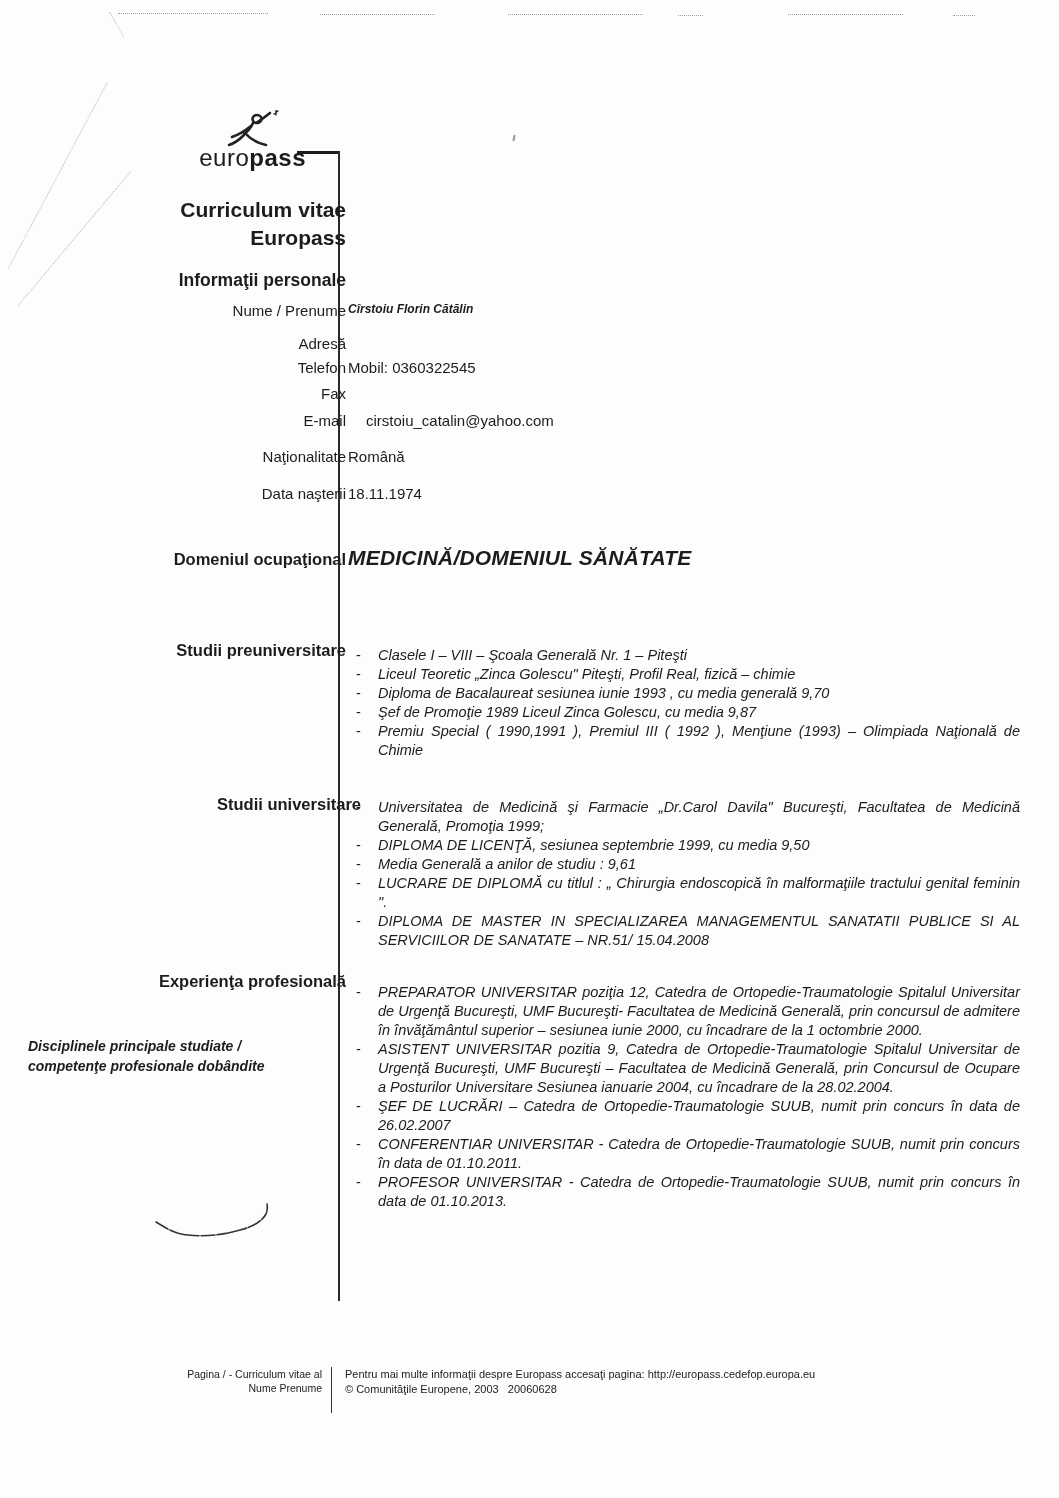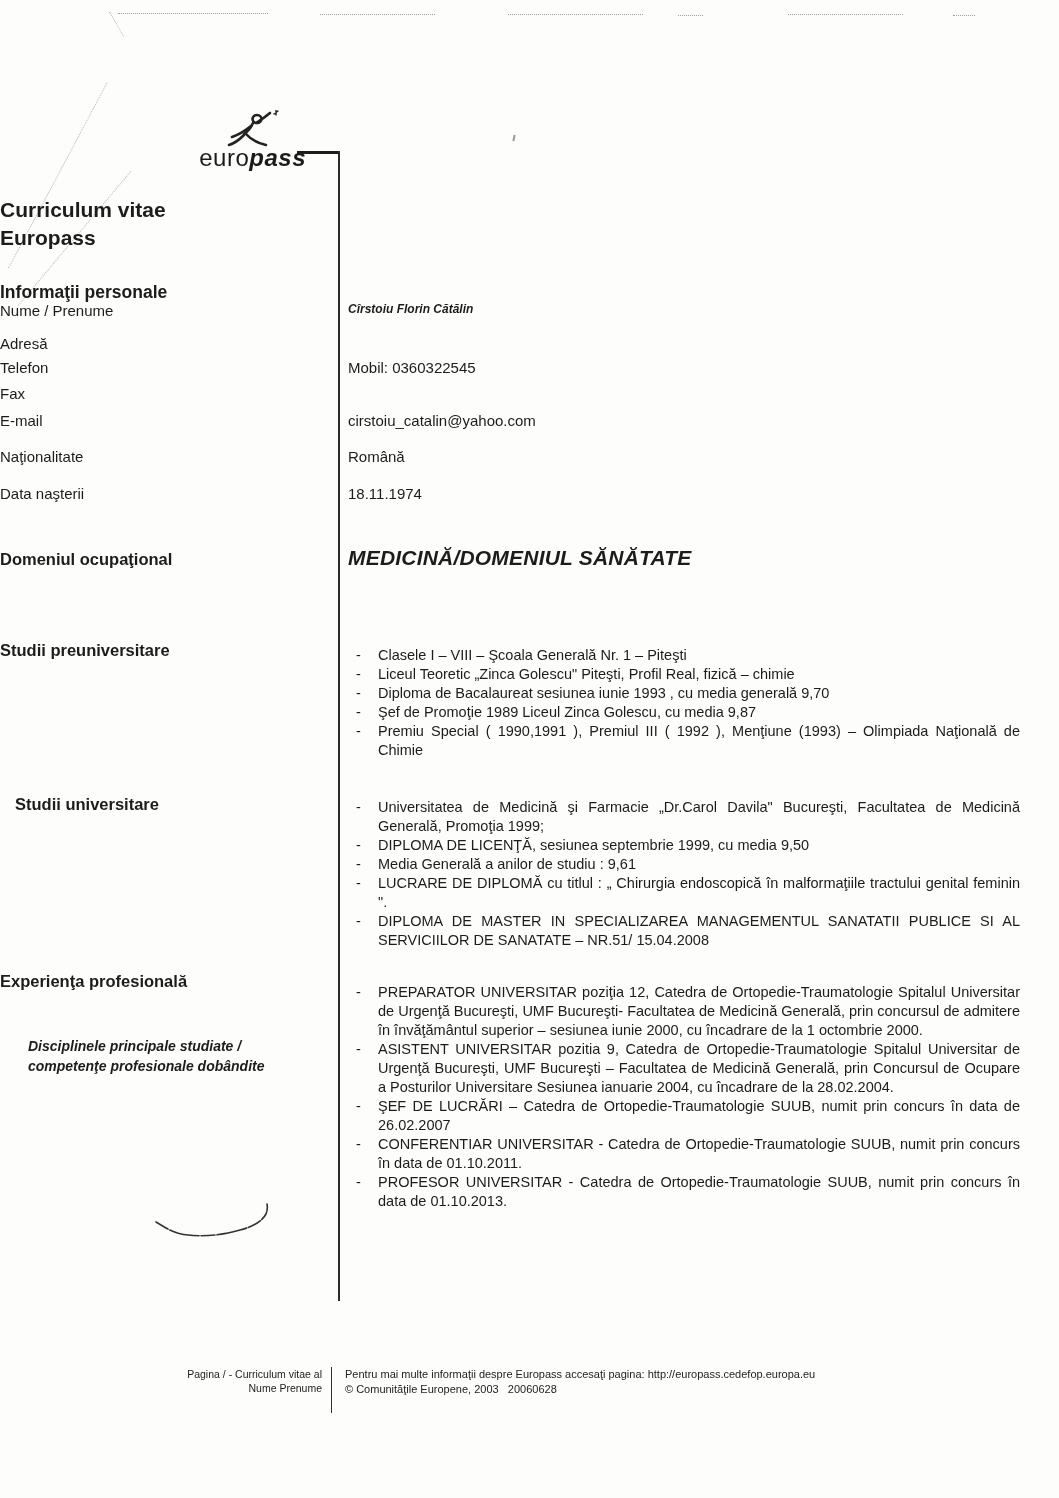--- a/index.html
+++ b/index.html
@@ -10,39 +10,39 @@
   }
   
   .dotline{position:absolute;height:0;border-top:1px dotted #8a8a8a;opacity:.8;}
   .diag{position:absolute;height:0;border-top:1px dotted #777;transform-origin:0 0;opacity:.5;}
   .speck{position:absolute;width:2px;height:6px;background:#555;opacity:.6;transform:rotate(12deg);}
   
   .logo-figure{position:absolute;left:222px;top:110px;width:64px;height:40px;}
   .logo-word{position:absolute;left:178px;top:144px;width:128px;text-align:right;
     font-size:24px;letter-spacing:.5px;color:#1b1b1b;}
   .logo-word .euro{font-weight:400;}
-  .logo-word .pass{font-weight:700;font-style:italic;}
+  .logo-word .pass{font-weight:700;}
   .logo-rule{position:absolute;left:297px;top:151px;width:41px;height:3px;background:#1c1c1c;}
   
   .divider{position:absolute;left:338px;top:151px;width:2px;height:1150px;background:#2a2a2a;}
-  .leftlab{position:absolute;left:0;width:330px;text-align:left;}
+  .leftlab{position:absolute;left:16px;width:330px;text-align:right;}
   .title{font-size:21px;font-weight:700;line-height:28px;}
   .h-section{font-size:17.5px;font-weight:700;}
   .h-side{font-size:16.5px;font-weight:700;}
   .lab{font-size:15px;line-height:19px;}
   .val{position:absolute;left:348px;font-size:15px;line-height:19px;}
   .val-name{font-weight:700;font-style:italic;font-size:12px;}
   .val-occ{font-weight:700;font-style:italic;font-size:21px;letter-spacing:.2px;}
   .sublab{position:absolute;left:28px;width:296px;
     font-size:14px;line-height:20px;font-weight:700;font-style:italic;}
   
   .bullets{position:absolute;left:348px;width:672px;font-size:14.5px;line-height:19px;}
   .bullet{display:flex;}
   .bullet .dash{flex:none;width:30px;padding-left:8px;box-sizing:border-box;}
-  .bullet .btext{flex:1;text-align:justify;}
+  .bullet .btext{flex:1;text-align:justify;font-style:italic;}
   
   .foot-left{position:absolute;left:0;top:1367px;width:322px;text-align:right;
     font-size:10.5px;line-height:14px;color:#222;}
   .foot-div{position:absolute;left:331px;top:1367px;width:1px;height:46px;background:#333;}
   .foot-right{position:absolute;left:345px;top:1367px;width:680px;
     font-size:11px;line-height:15px;color:#222;}
   .foot-copy{white-space:pre-wrap;}
   .penmark{position:absolute;left:152px;top:1202px;width:140px;height:48px;}
 </style>
 </head>
@@ -80,36 +80,36 @@
   <div class="logo-word"><span class="euro">euro</span><span class="pass">pass</span></div>
   <div class="logo-rule"></div>
 
   <div class="divider"></div>
 
   <div class="leftlab title" style="top:196px;">
     <div>Curriculum vitae</div>
     <div>Europass</div>
   </div>
 
-  <div class="leftlab h-section" style="top:270px;margin-top:12px;">Informaţii personale</div>
+  <div class="leftlab h-section" style="top:270px;">Informaţii personale</div>
 
   <div class="leftlab lab" style="top:301px;">Nume / Prenume</div>
   <div class="val val-name" style="top:300px;">Cîrstoiu Florin Cătălin</div>
 
   <div class="leftlab lab" style="top:334px;">Adresă</div>
   <div class="val" style="top:334px;"></div>
 
   <div class="leftlab lab" style="top:358px;">Telefon</div>
   <div class="val" style="top:358px;">Mobil: 0360322545</div>
 
   <div class="leftlab lab" style="top:384px;">Fax</div>
   <div class="val" style="top:384px;"></div>
 
   <div class="leftlab lab" style="top:411px;">E-mail</div>
-  <div class="val" style="top:411px;">cirstoiu_catalin@yahoo.com</div>
+  <div class="val" style="top:411px;margin-left:18px;">cirstoiu_catalin@yahoo.com</div>
 
   <div class="leftlab lab" style="top:447px;">Naţionalitate</div>
   <div class="val" style="top:447px;">Română</div>
 
   <div class="leftlab lab" style="top:484px;">Data naşterii</div>
   <div class="val" style="top:484px;">18.11.1974</div>
 
   <div class="leftlab h-side" style="top:550px;">Domeniul ocupaţional</div>
   <div class="val val-occ" style="top:548px;">MEDICINĂ/DOMENIUL SĂNĂTATE</div>
 

